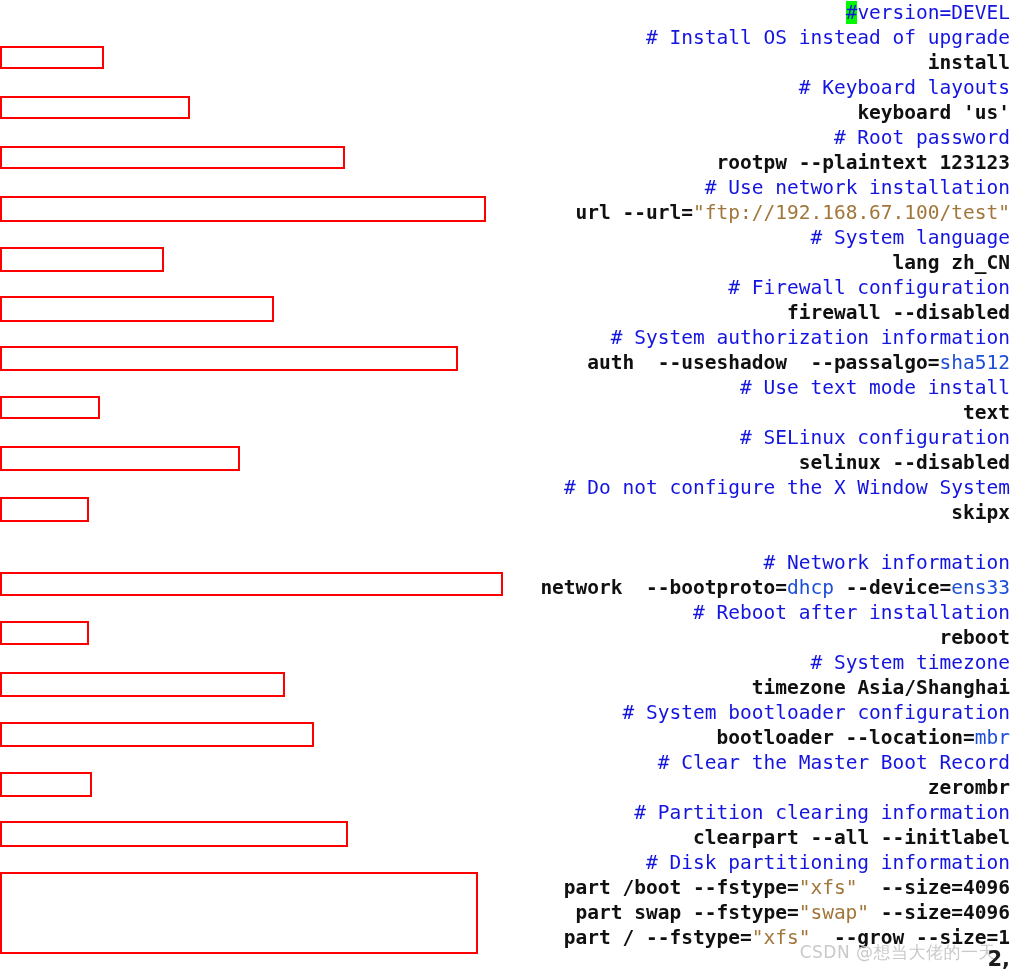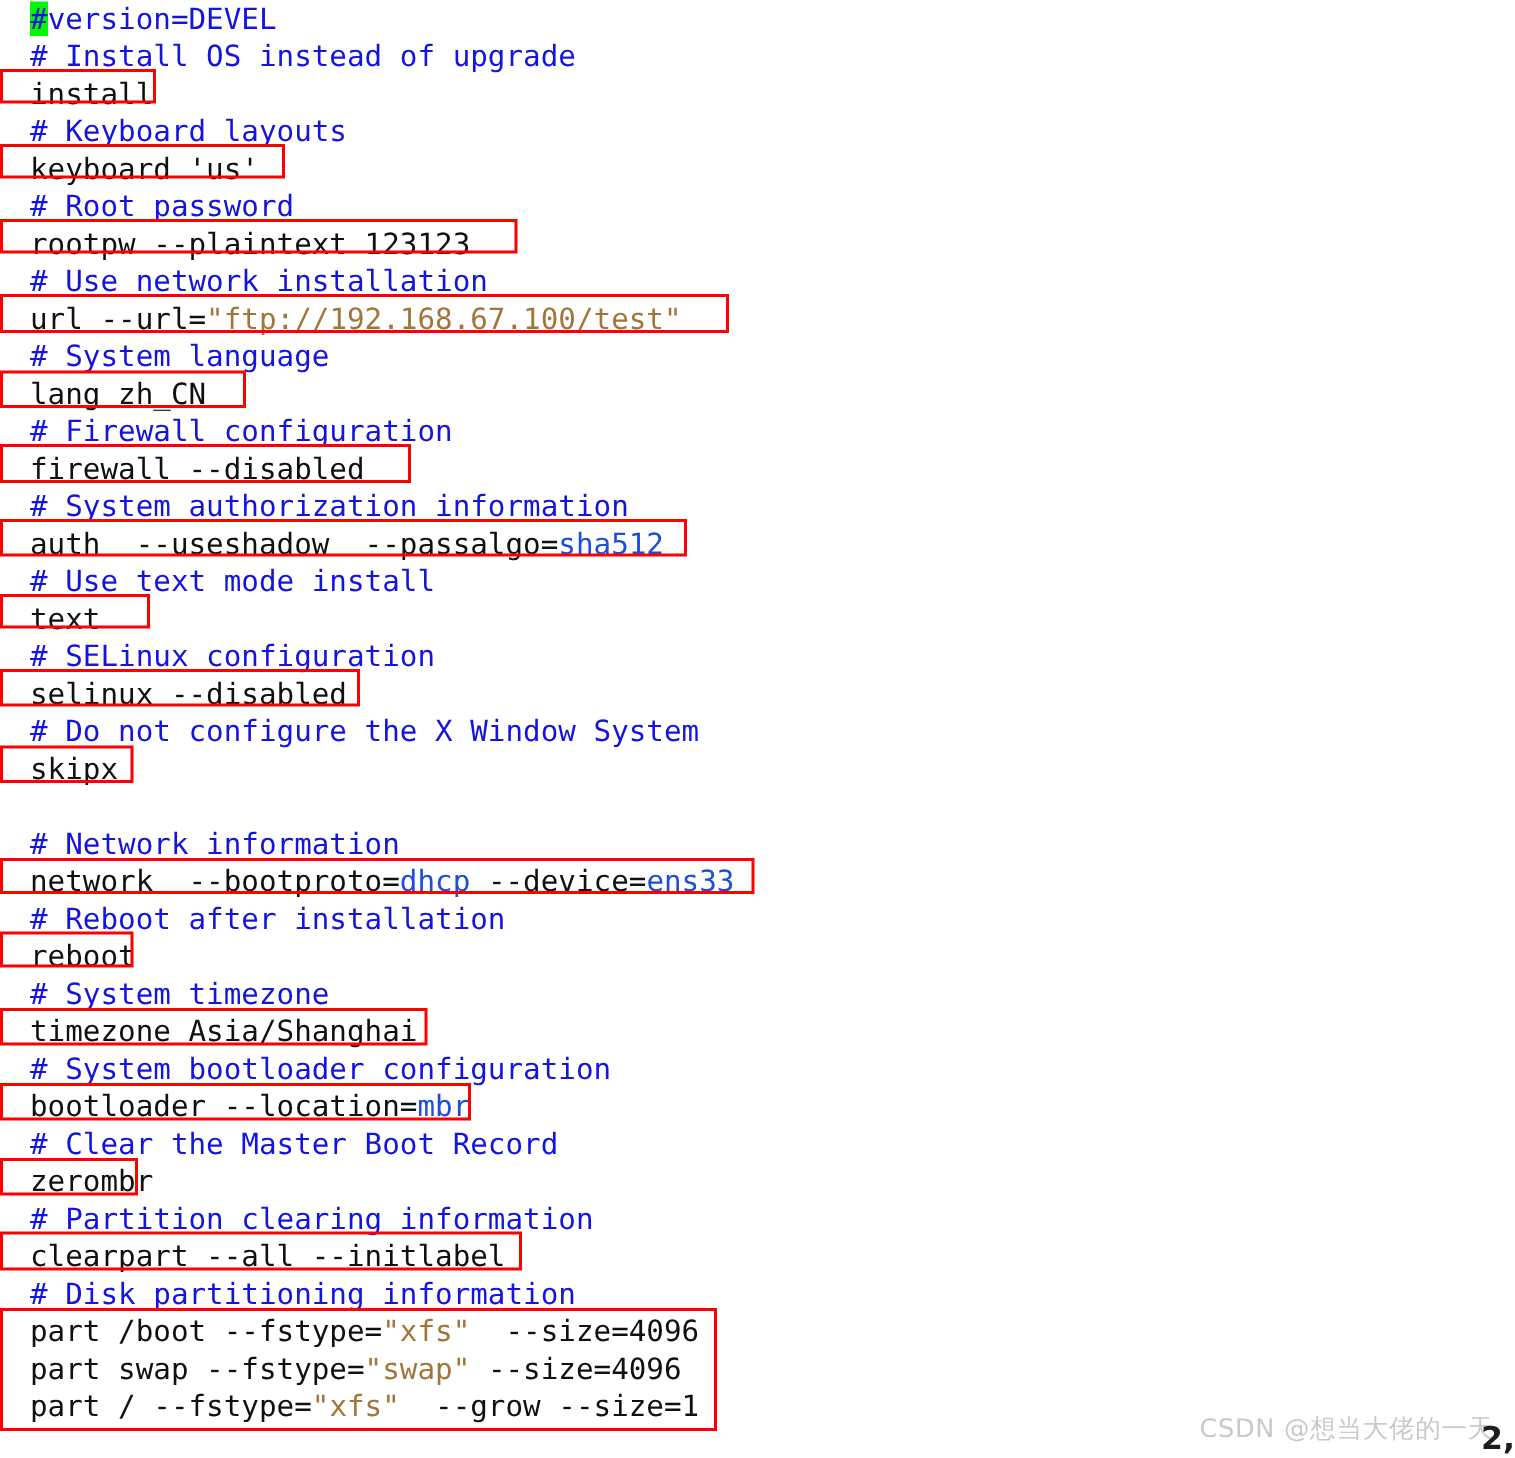--- a/index.html
+++ b/index.html
@@ -33,23 +33,24 @@
     font-size: 19.5px;
     line-height: 25px;
     white-space: pre;
     letter-spacing: 0px;
   }
   .line {
     height: 25px;
     line-height: 25px;
     white-space: pre;
     padding-left: 20px;
+    text-align: right;
   }
   .comment { color: #1414e0; }
-  .cmd     { color: #101010; }
+  .cmd     { color: #101010; font-weight: bold; }
   .val     { color: #1d4ed8; }
   .str     { color: #a1763a; }
   .hl      { background: #00f900; color: #1414e0; }
 
   
   .box {
     position: absolute;
     border: 2px solid #fe0000;
     box-sizing: border-box;
     pointer-events: none;

